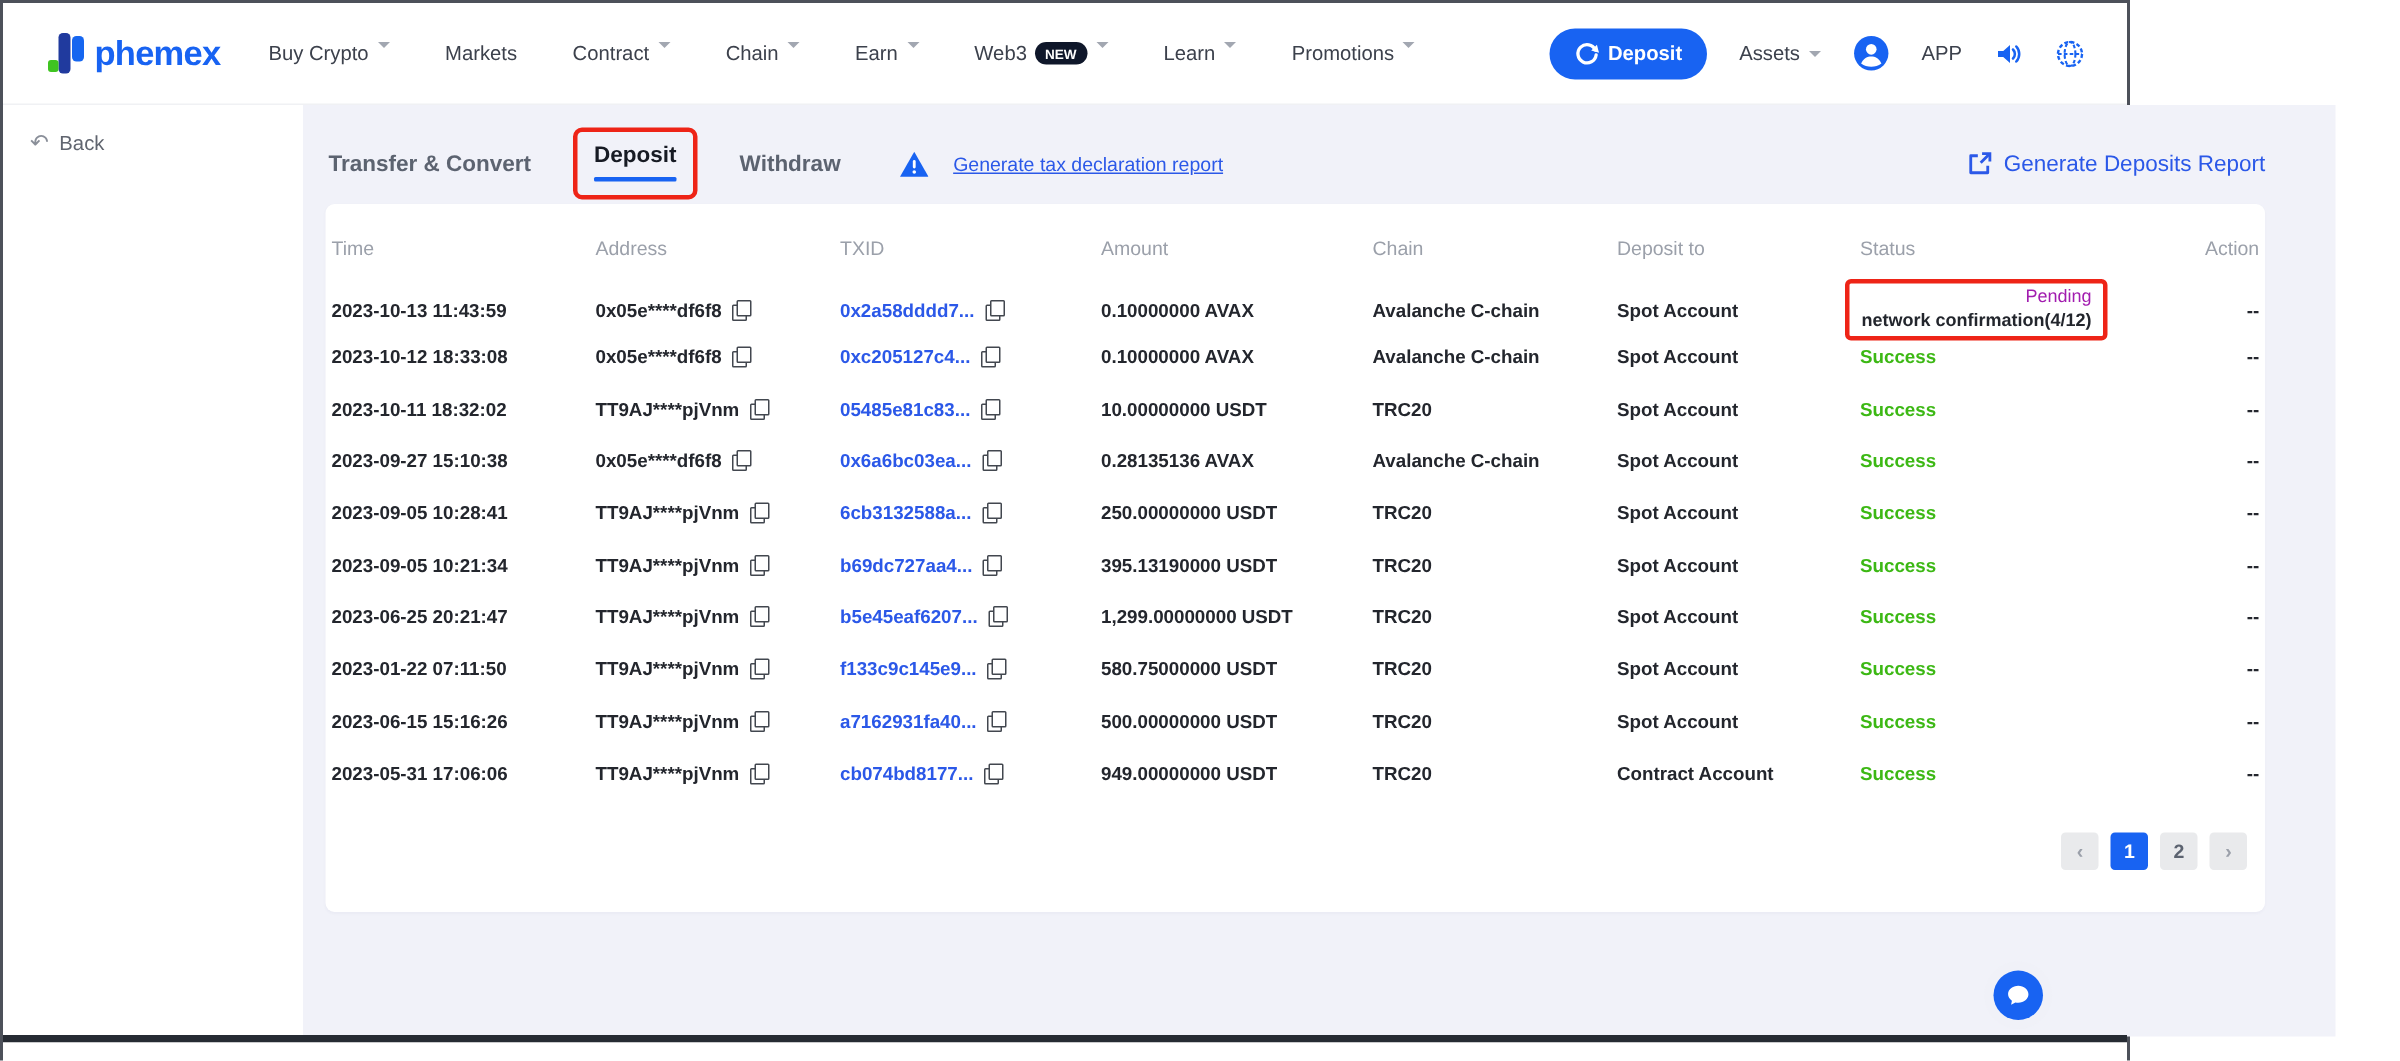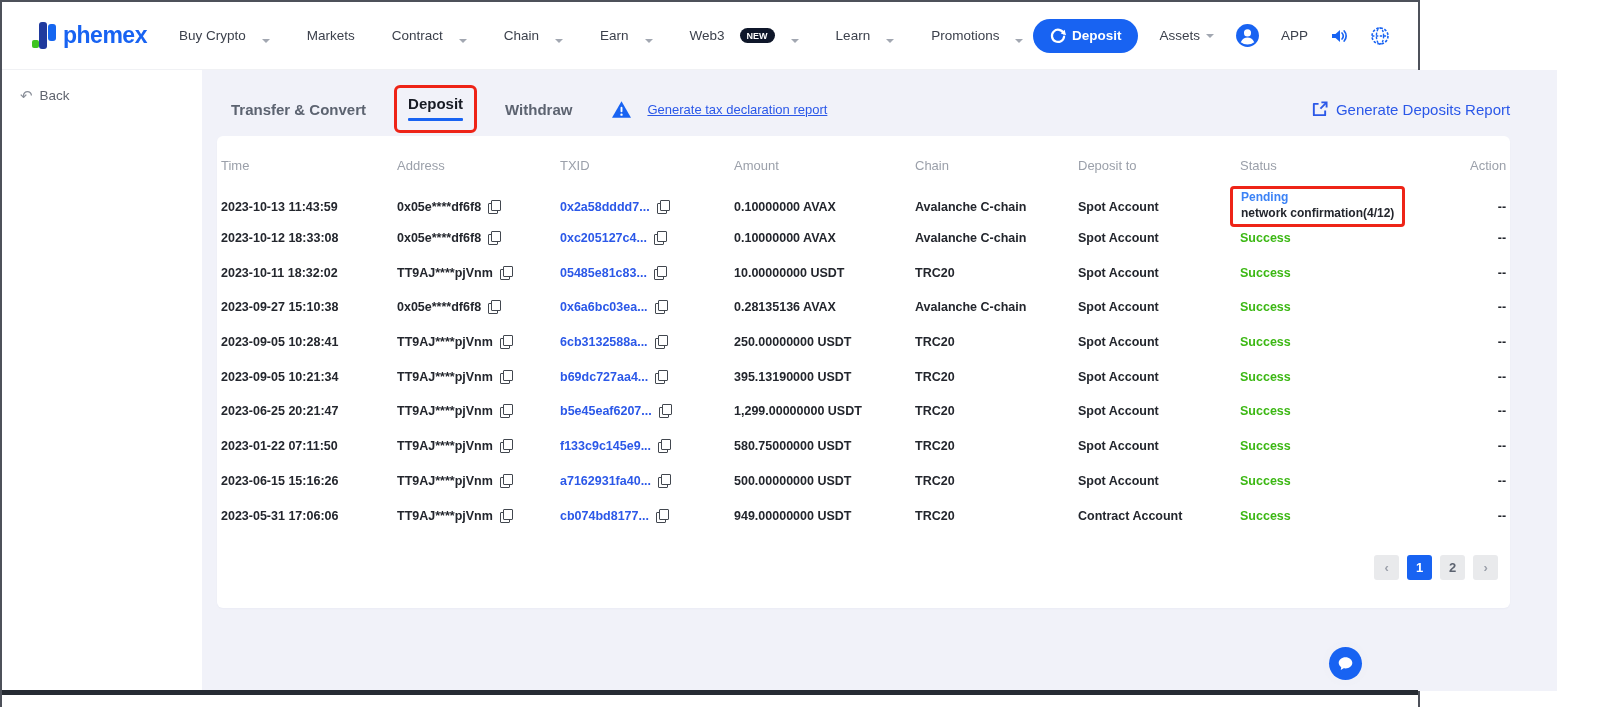--- a/index.html
+++ b/index.html
@@ -8,39 +8,39 @@
 
   
   .header { height:68px; background:#fff; display:flex; align-items:center; padding:0 28px 0 30px; border-bottom:1px solid #f0f1f4; }
   .logo { display:flex; align-items:center; margin-right:32px; cursor:pointer; }
   .logo-mark { position:relative; width:24px; height:27px; margin-right:7px; }
   .logo-bar-dark { position:absolute; left:7px; top:0; width:8px; height:27px; background:#1d3amm; background:#203a9e; border-radius:3px; }
   .logo-bar-light { position:absolute; right:0; top:2px; width:8px; height:17px; background:#1666f0; border-radius:3px; }
   .logo-green { position:absolute; left:0; bottom:1px; width:7px; height:8px; background:#3fc421; border-radius:2px; }
   .logo-text { color:#1863f2; font-size:23px; font-weight:700; letter-spacing:-0.5px; }
   .nav { display:flex; align-items:center; gap:37px; font-size:13.5px; color:#3c414c; }
-  .nav-item { display:flex; align-items:flex-end; cursor:pointer; white-space:nowrap;gap:10px; }
+  .nav-item { display:flex; align-items:flex-start; cursor:pointer; white-space:nowrap; }
   .caret { width:0; height:0; border-left:4px solid transparent; border-right:4px solid transparent; border-top:4px solid #a2a7b1; margin-left:6px; display:inline-block; }
   .new-badge { background:#0f172a; color:#fff; font-size:9px; font-weight:700; padding:2.5px 7px; border-radius:9px; margin-left:5px; }
   .header-right { margin-left:auto; display:flex; align-items:center; gap:21px; }
   .deposit-btn { background:#1863f2; color:#fff; border:none; border-radius:17px; height:34px; padding:0 17px; font-size:13.5px; font-weight:700; display:flex; align-items:center; gap:6px; cursor:pointer; font-family:"Liberation Sans",sans-serif; }
   .assets { display:flex; align-items:center; font-size:13.5px; color:#3c414c; cursor:pointer; }
   .app-label { font-size:13.5px; color:#3c414c; cursor:pointer; }
   .hicon { display:flex; align-items:center; cursor:pointer; }
 
   
   .body { display:flex; height:621px; }
   .sidebar { width:200px; background:#fff; padding:18px 0 0 18px; flex:0 0 200px; }
   .back { display:flex; align-items:center; gap:7px; color:#60656f; font-size:13.5px; cursor:pointer; }
   .back-icon { font-size:15px; color:#8a8f99; line-height:1; }
   .main { flex:1; background:#f1f2f9; padding:16px 47px 0 15px; }
 
   
   .toolbar { display:flex; align-items:center; height:46px; }
-  .tabs { display:flex; align-items:center; gap:34px; margin-left:14px; }
+  .tabs { display:flex; align-items:center; gap:34px; margin-left:2px; }
   .tab { font-size:15px; color:#5c6370; font-weight:600; cursor:pointer; white-space:nowrap; }
   .tab-box { border:3px solid #ee2417; border-radius:6px; padding:7px 11px 9px; margin:0 -6px; }
   .tab.active { color:#171b24; font-weight:700; }
   .tab.active .tab-underline { display:block; height:2.5px; background:#1863f2; margin-top:6px; border-radius:1px; }
   .tax-link { display:flex; align-items:center; gap:16px; margin-left:40px; cursor:pointer; }
   .tax-link a { color:#2b58e8; font-size:13px; text-decoration:underline; }
   .report-link { margin-left:auto; display:flex; align-items:center; gap:8px; cursor:pointer; }
   .report-link a { color:#2b58e8; font-size:15px; text-decoration:none; }
 
   
@@ -50,21 +50,21 @@
   .thead .th-action { text-align:right; }
   .trow { height:34.7px; font-size:12.5px; font-weight:700; color:#23262d; }
   .cell { display:flex; align-items:center; }
   .cell-action { justify-content:flex-end; color:#23262d; }
   .txid { color:#2b58e8; cursor:pointer; }
   .copy { display:inline-block; position:relative; width:13px; height:14px; margin-left:7px; cursor:pointer; flex:0 0 13px; }
   .copy::before { content:""; position:absolute; left:0; bottom:0; width:8px; height:9px; border:1.4px solid #42474f; border-radius:1px; background:#fff; }
   .copy::after { content:""; position:absolute; right:0; top:0; width:8px; height:9px; border:1.4px solid #42474f; border-radius:1px; background:#fff; }
   .status-success { color:#3cb814; font-weight:700; }
   .pending-box { border:3px solid #ee2417; border-radius:4px; padding:1px 8px 3px; margin-left:-10px; }
-  .pending-label { color:#3b82f6; font-size:12px; font-weight:700; line-height:1.3; }
+  .pending-label { color:#a21caf; font-size:12px; font-weight:400; line-height:1.3;text-align:right; }
   .pending-detail { color:#23262d; font-size:12px; font-weight:700; line-height:1.3; }
 
   
   .pagination { display:flex; justify-content:flex-end; gap:8px; margin-top:22px; padding-right:8px; }
   .page-btn { width:25px; height:25px; background:#e9eaec; border-radius:3px; display:flex; align-items:center; justify-content:center; font-size:13px; color:#9ba0aa; cursor:pointer; font-weight:700; }
   .page-btn.num { color:#5c6370; }
   .page-btn.active { background:#1863f2; color:#fff; }
 
   
   .bottom-bar { position:absolute; left:0; right:0; bottom:12px; height:5px; background:#262b33; }

